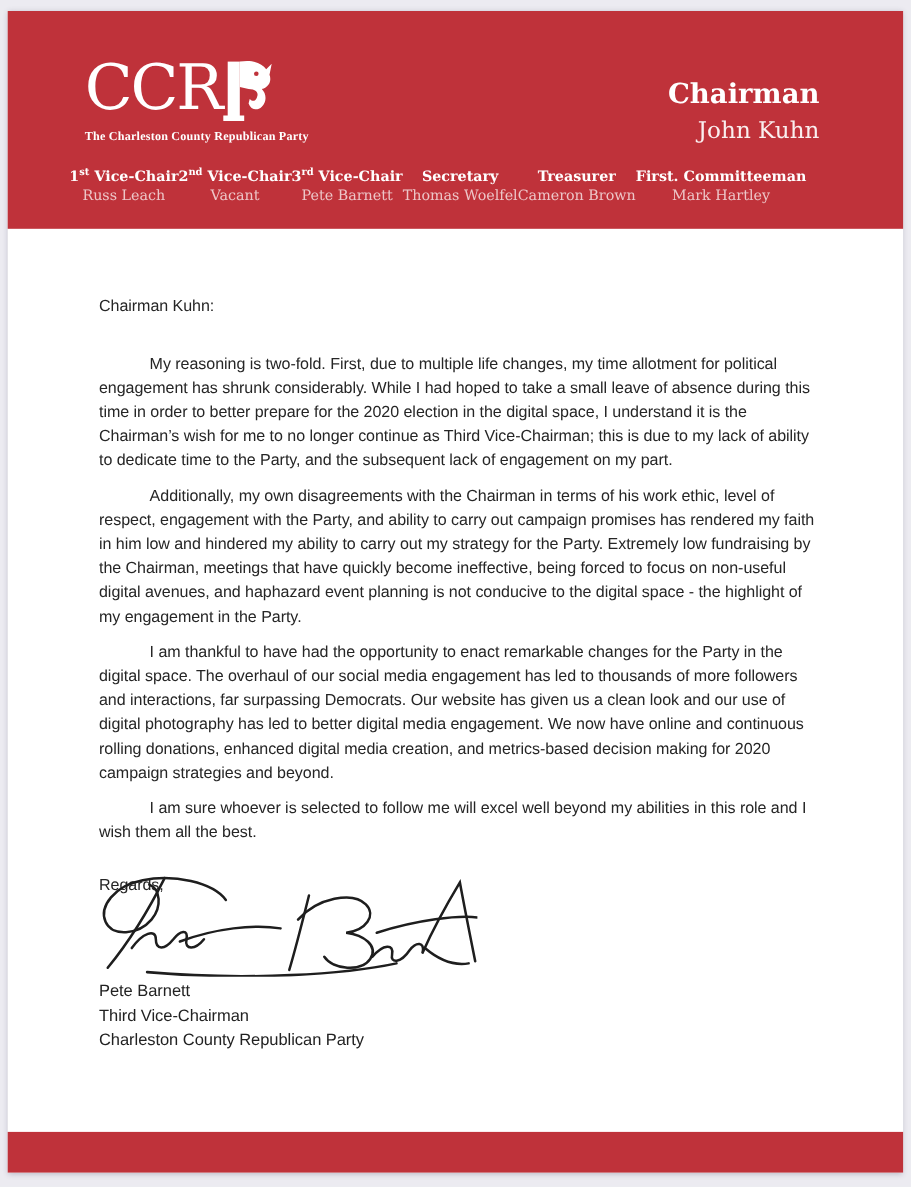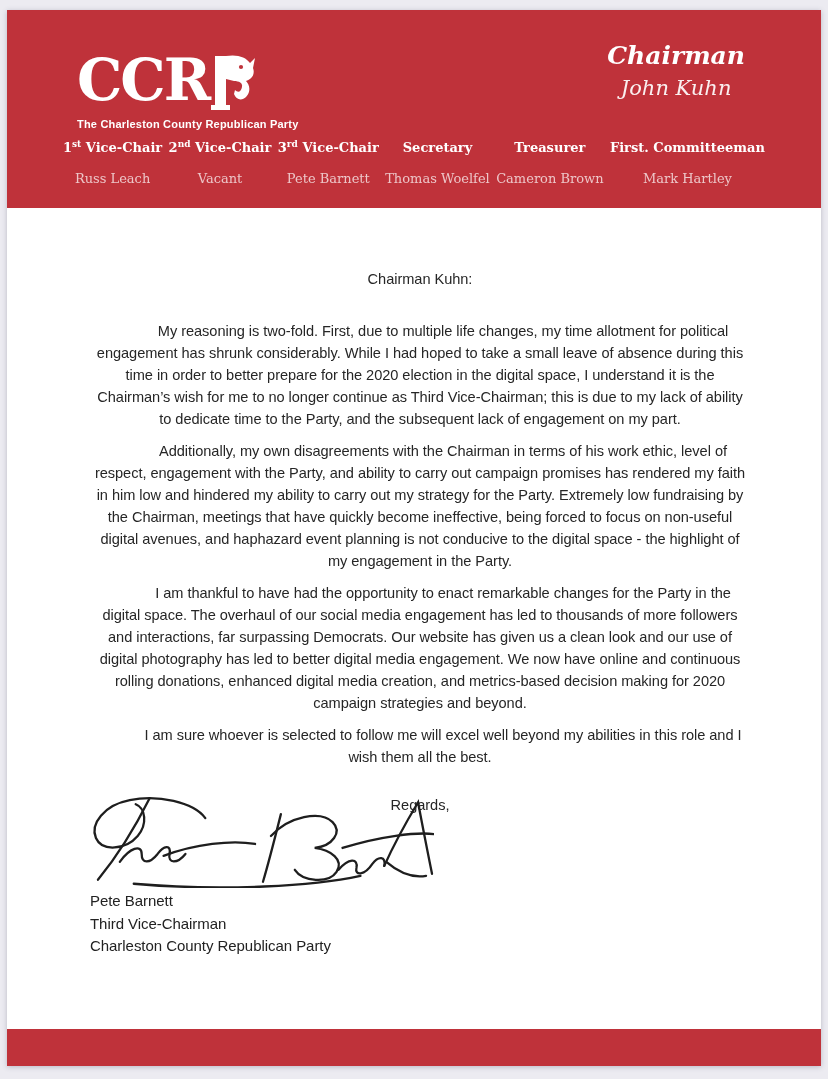--- a/index.html
+++ b/index.html
@@ -23,51 +23,51 @@
     position:absolute; top:0; left:0; right:0; height:198px;
     background:#bf323a;
   }
   .band-bottom {
     position:absolute; bottom:0; left:0; right:0; height:37px;
     background:#bf323a;
   }
   .logo { position:absolute; left:70px; top:42px; color:#ffffff; }
   .logo-row {
     display:flex; align-items:flex-start;
-    font-family:"DejaVu Serif", serif; font-weight:bold;
+    font-family:"DejaVu Serif", serif; font-weight:normal;
     font-size:57px; line-height:56px; letter-spacing:-2px;
   }
   .logo-row svg { margin-left:1px; margin-top:2px; }
   .tagline {
     margin-top:6px; font-size:11px; font-weight:bold; letter-spacing:0.2px;
-    font-family:Liberation Sans, sans-serif; white-space:nowrap;
+    font-family:Liberation Serif, serif; white-space:nowrap;
   }
   .chairman-block {
-    position:absolute; right:76px; top:32px; text-align:center;
-    color:#ffffff; font-family:"DejaVu Serif", serif;font-style:italic;
+    position:absolute; right:76px; top:62px; text-align:right;
+    color:#ffffff; font-family:"DejaVu Serif", serif;
   }
   .chairman-title { font-size:25px; font-weight:bold; line-height:28px; }
   .chairman-name { font-size:21px; line-height:26px; margin-top:5px; color:rgba(255,255,255,0.92); }
   .officers {
     position:absolute; left:56px; right:56px; bottom:22px;
-    display:flex; justify-content:space-between;
+    display:flex; 
     color:#ffffff; font-family:"DejaVu Serif", serif;
   }
   .officer { text-align:center; }
   .officer-title { font-size:13px; font-weight:bold; white-space:nowrap; }
   .officer-title sup { font-size:9px; }
-  .officer-name { font-size:13px; margin-top:16px; color:rgba(255,255,255,0.72); white-space:nowrap; }
+  .officer-name { font-size:13px; margin-top:3px; color:rgba(255,255,255,0.72); white-space:nowrap; }
   .officer-name.italic { }
   
   .letter {
     position:absolute; left:83px; top:258px; width:660px;
     font-size:14.6px; line-height:22px; color:#262626;
     letter-spacing:-0.05px;
   }
-  .letter p { margin:0 0 10px 0; text-indent:46px;text-align:center; }
+  .letter p { margin:0 0 10px 0; text-indent:46px; }
   .letter p.greeting { text-indent:0; margin-bottom:30px; }
   .letter p.closing { text-indent:0; margin-top:26px; margin-bottom:0; }
   .letter sup { font-size:9.5px; }
   .signature-svg { display:block; margin:-24px 0 0 -4px; }
   .sig-block { margin-top:2px; line-height:22.5px; font-size:15px; color:#222222; }
   .sig-block div { white-space:nowrap; }
 </style>
 </head>
 <body>
 

